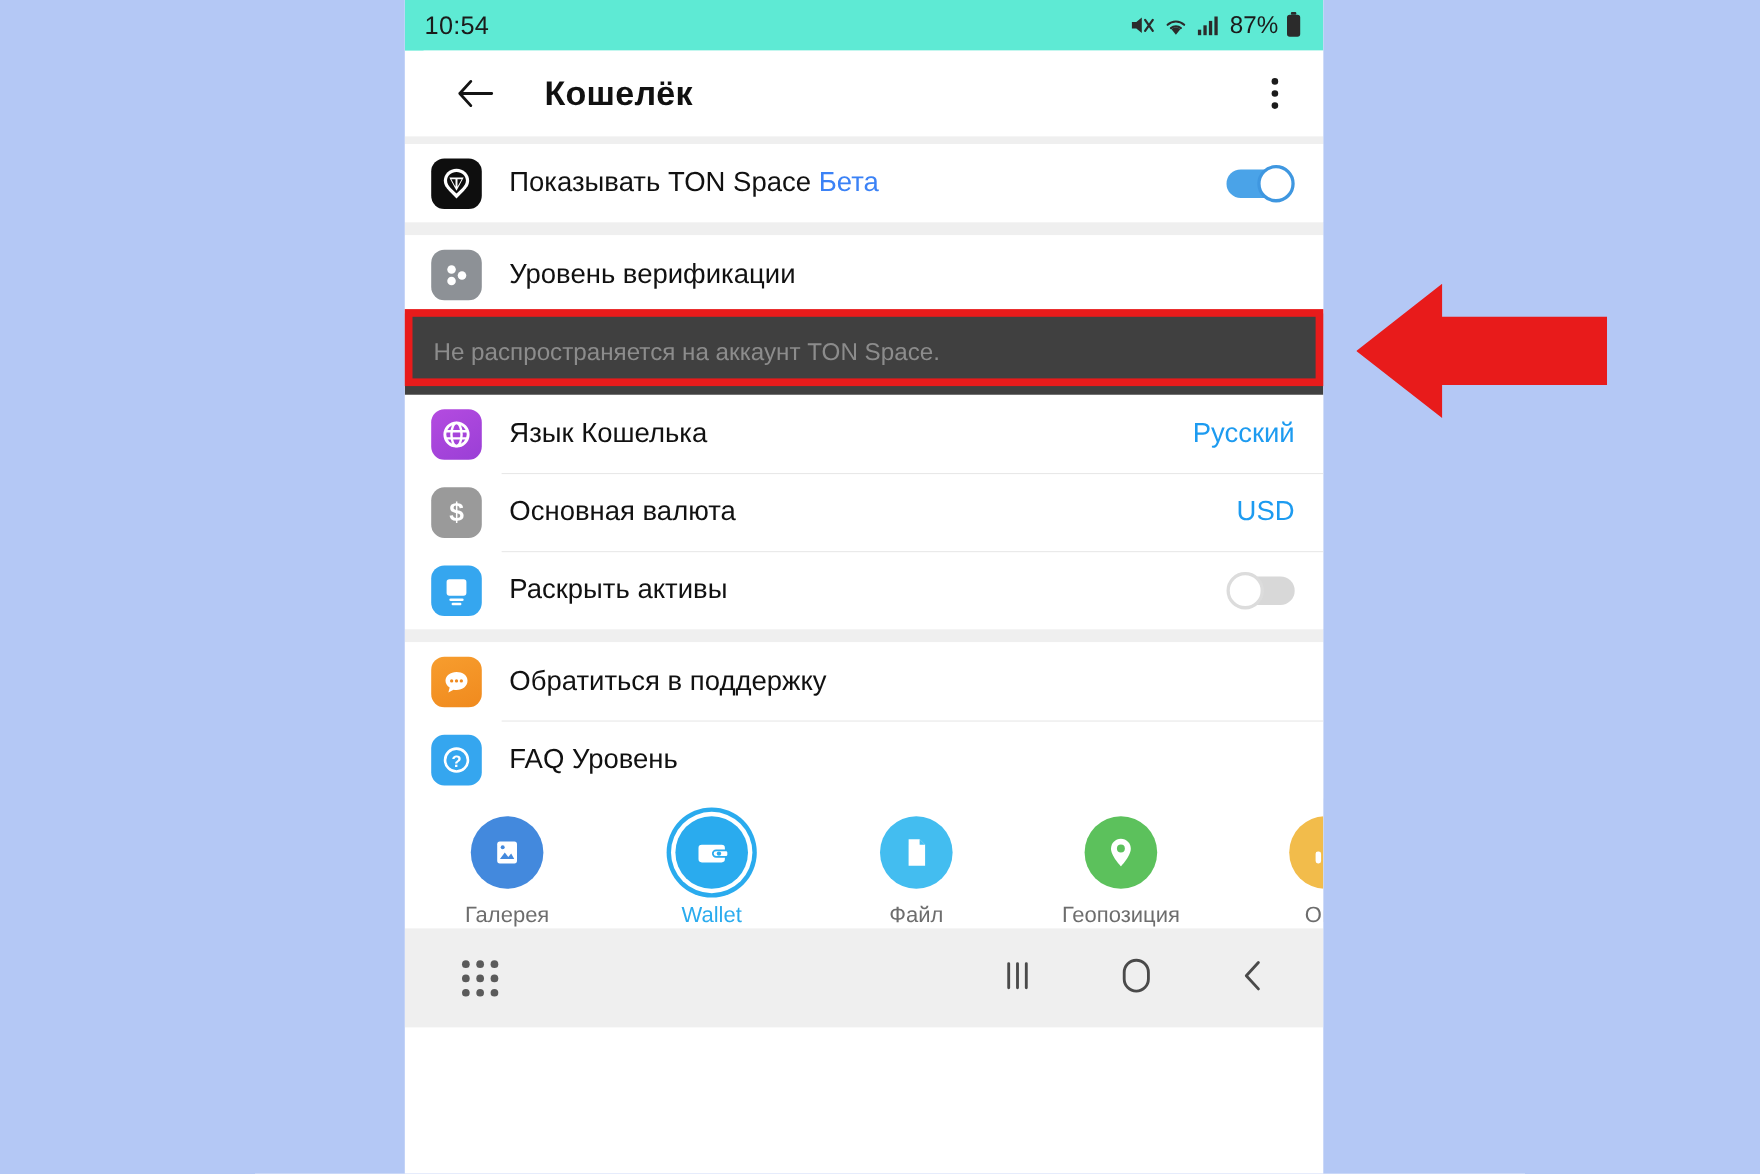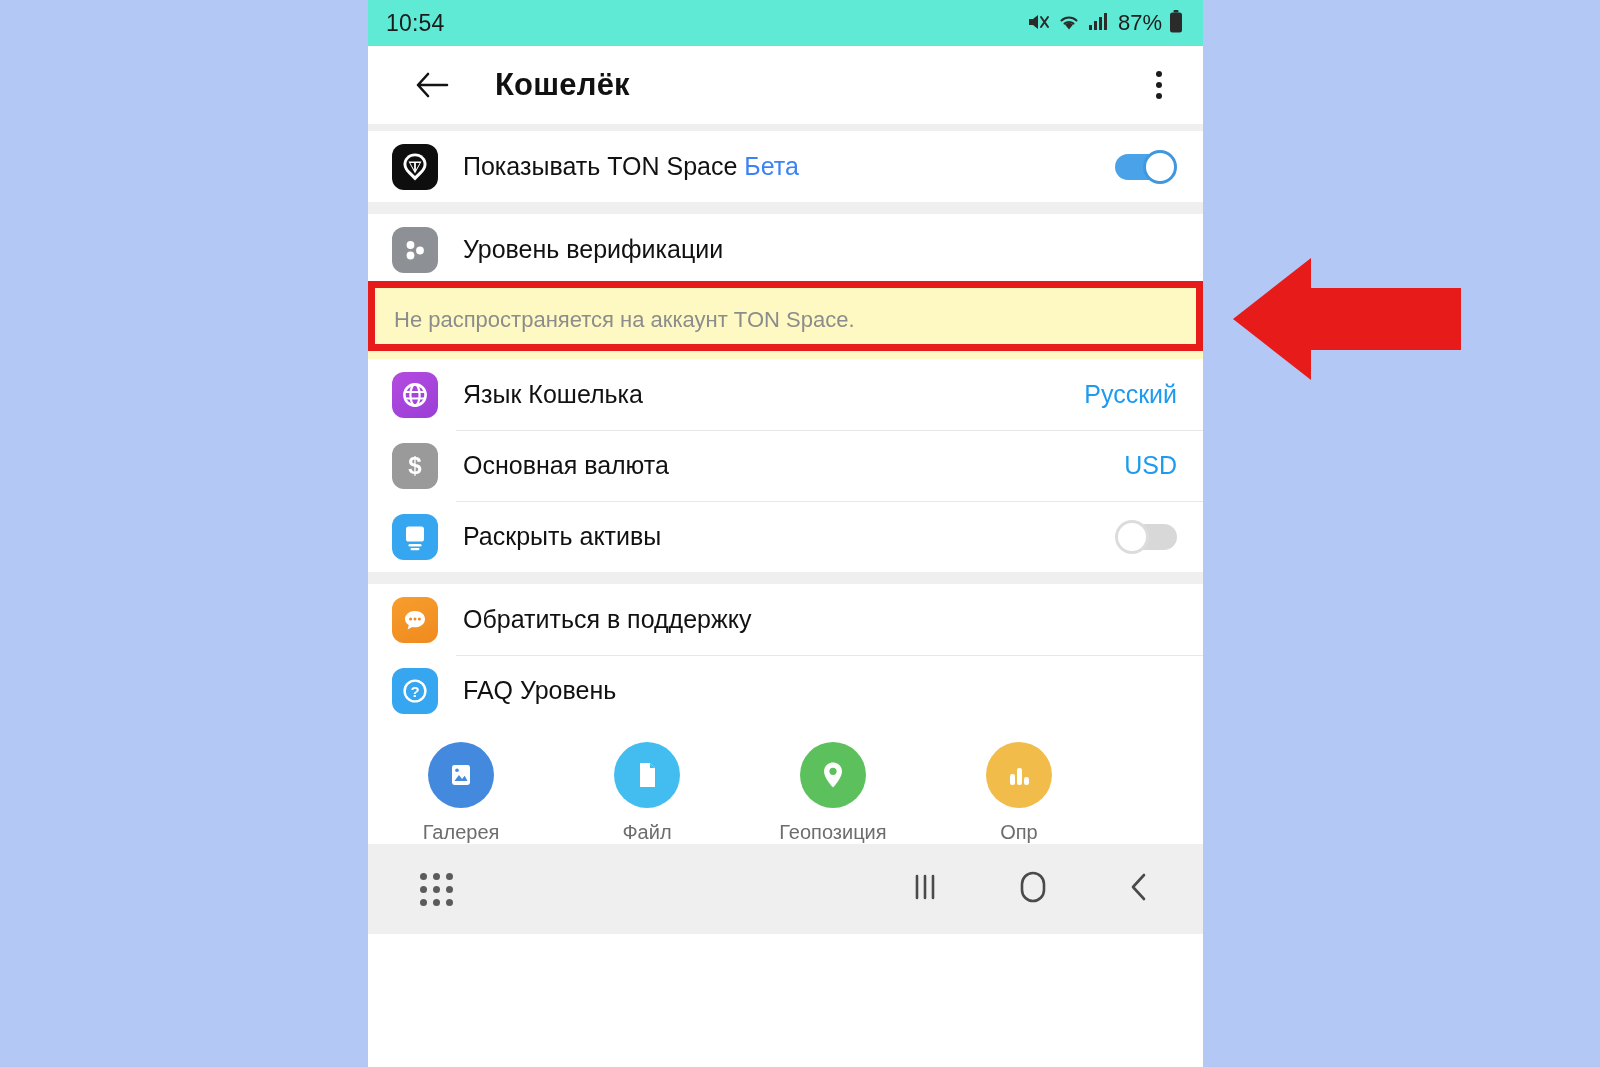--- a/index.html
+++ b/index.html
@@ -22,21 +22,21 @@
   
   #status-bar {
     height: 46px;
     display: flex; align-items: center;
     padding: 0 20px 0 18px;
     background: #5eead4;
   }
   #status-time { font-size: 23px; color: #1b1b1b; letter-spacing: .2px; }
   #status-right {
     margin-left: auto;
-    display: flex; gap: 7px;
+    display: flex; align-items: center; gap: 7px;
   }
   #status-right svg { display: block; }
   #battery-pct { font-size: 22px; color: #1b1b1b; margin-left: 1px; }
 
   
   #app-bar {
     height: 78px;
     display: flex; align-items: center;
     padding: 0 22px 0 26px;
     background: #fff;
@@ -105,21 +105,21 @@
     width: 34px; height: 34px; border-radius: 50%;
     background: #fff;
   }
   .toggle.on .track { background: #4aa3e8; }
   .toggle.on .knob { right: 0; border: 3px solid #3f97e0; }
   .toggle.off .track { background: #d8d8d8; right: 0; left: auto; }
   .toggle.off .knob { left: 0; border: 3px solid #dcdcdc; }
 
   
   .note {
-    background: #fef9c3;
+    background: #404040;
     padding: 22px 24px 26px 26px;
     font-size: 22px; color: #8c8c8c;
   }
 
   
   #share-sheet {
     background: #fff;
     padding-top: 16px;
     height: 118px;
     display: flex; align-items: flex-start;
@@ -330,20 +330,30 @@
       <span class="share-circle" style="background:#4389dd">
         <svg width="30" height="30" viewBox="0 0 30 30">
             <rect x="6" y="5" width="18" height="20" rx="2.4" fill="#fff"></rect>
             <path d="M8.5 21l4.4-6 3.2 4 2.6-3.2 2.8 5.2H8.5z" fill="#4389dd"></path>
             <circle cx="11" cy="10.2" r="1.8" fill="#4389dd"></circle>
           </svg>
       </span>
       <span class="share-label">Галерея</span>
     </div>
 
+    <div class="share-item">
+      <span class="share-circle ring" style="background:#2aabee">
+        <svg width="32" height="30" viewBox="0 0 32 30">
+            <rect x="4" y="8" width="24" height="16" rx="3" fill="#fff"></rect>
+            <path d="M20 13h9a2 2 0 012 2v2a2 2 0 01-2 2h-9a3 3 0 010-6z" fill="#fff" stroke="#2aabee" stroke-width="1.6"></path>
+            <circle cx="22.6" cy="16" r="2" fill="#2aabee"></circle>
+          </svg>
+      </span>
+      <span class="share-label sel">Wallet</span>
+    </div>
 
     <div class="share-item">
       <span class="share-circle" style="background:#43bdf0">
         <svg width="28" height="32" viewBox="0 0 28 32">
             <path d="M7 4h10l5 5v19H7V4z" fill="#fff"></path>
             <path d="M17 4v5h5" fill="#43bdf0"></path>
           </svg>
       </span>
       <span class="share-label">Файл</span>
     </div>

